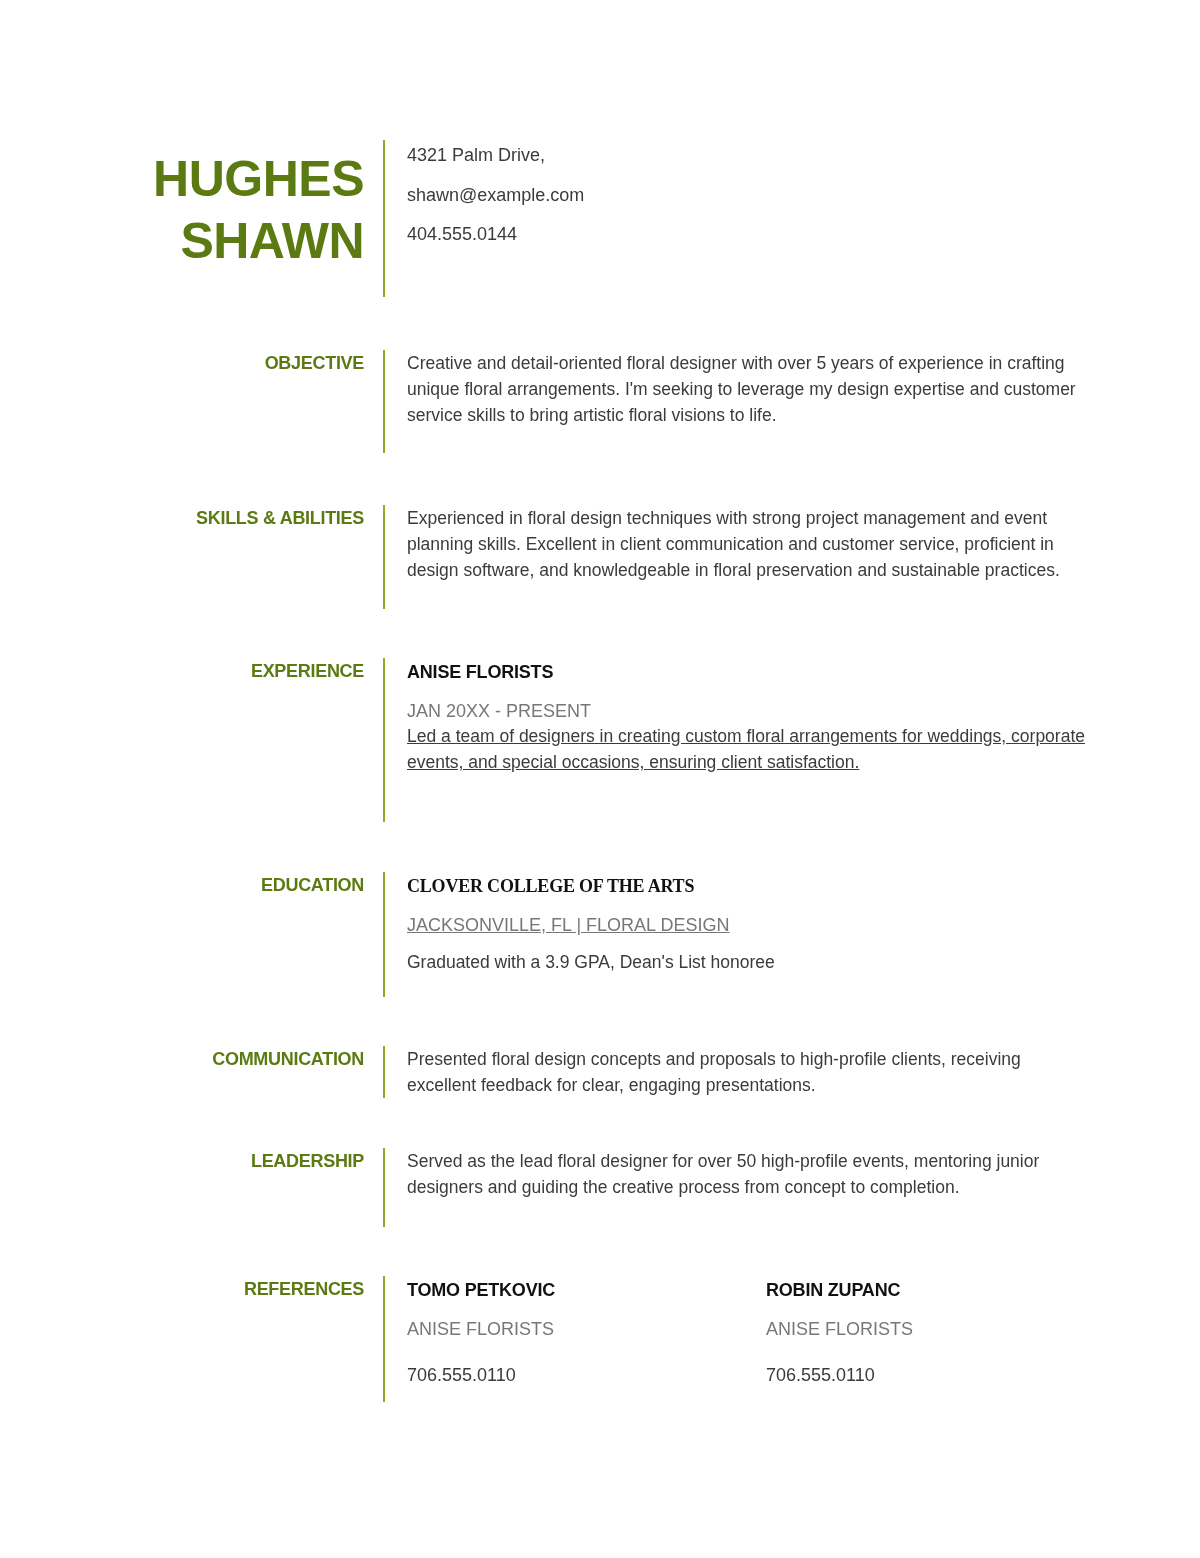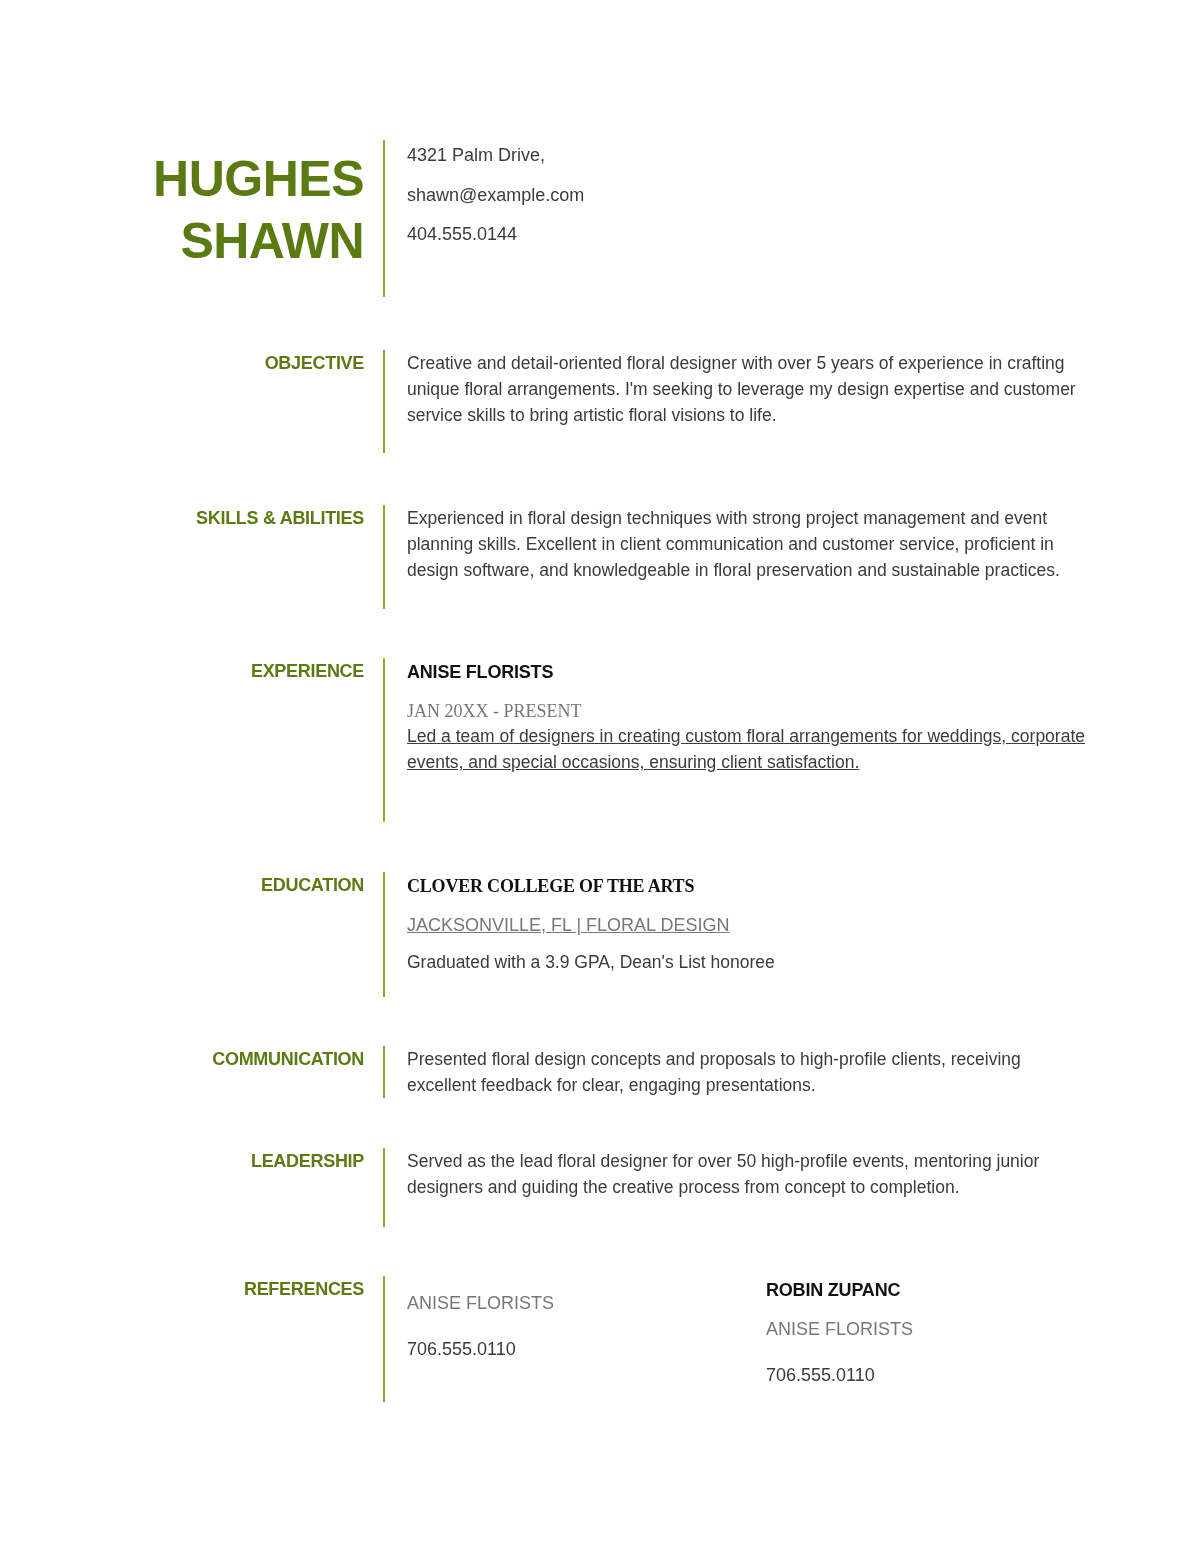--- a/index.html
+++ b/index.html
@@ -42,21 +42,21 @@
   <div class="label-col sec-label">SKILLS &amp; ABILITIES</div>
   <div class="bar" style="top:0;height:104px;"></div>
   <div class="content para">Experienced in floral design techniques with strong project management and event planning skills. Excellent in client communication and customer service, proficient in design software, and knowledgeable in floral preservation and sustainable practices.</div>
 </div>
 
 <div class="row" style="top:658px;">
   <div class="label-col sec-label">EXPERIENCE</div>
   <div class="bar" style="top:0;height:164px;"></div>
   <div class="content">
     <div class="h-item" style="margin-top:2px;">ANISE FLORISTS</div>
-    <div class="sub-item" style="margin-top:15px;font-family:Liberation Serif, serif;">JAN 20XX - PRESENT</div>
+    <div class="sub-item" style="margin-top:15px;">JAN 20XX - PRESENT</div>
     <div class="para" style="text-decoration:underline;">Led a team of designers in creating custom floral arrangements for weddings, corporate events, and special occasions, ensuring client satisfaction.</div>
   </div>
 </div>
 
 <div class="row" style="top:872px;">
   <div class="label-col sec-label">EDUCATION</div>
   <div class="bar" style="top:0;height:125px;"></div>
   <div class="content">
     <div class="h-item" style="margin-top:2px;font-family:Liberation Serif, serif;">CLOVER COLLEGE OF THE ARTS</div>
     <div class="sub-item" style="margin-top:15px;text-decoration:underline;">JACKSONVILLE, FL | FLORAL DESIGN</div>
@@ -73,20 +73,21 @@
 <div class="row" style="top:1148px;">
   <div class="label-col sec-label">LEADERSHIP</div>
   <div class="bar" style="top:0;height:79px;"></div>
   <div class="content para">Served as the lead floral designer for over 50 high-profile events, mentoring junior designers and guiding the creative process from concept to completion.</div>
 </div>
 
 <div class="row" style="top:1276px;">
   <div class="label-col sec-label">REFERENCES</div>
   <div class="bar" style="top:0;height:126px;"></div>
   <div class="ref-col" style="left:407px;top:0;">
+    <div class="h-item" style="margin-top:2px;">TOMO PETKOVIC</div>
     <div class="sub-item" style="margin-top:15px;">ANISE FLORISTS</div>
     <div class="sub-item" style="margin-top:22px;color:#3b3b3b;">706.555.0110</div>
   </div>
   <div class="ref-col" style="left:766px;top:0;">
     <div class="h-item" style="margin-top:2px;">ROBIN ZUPANC</div>
     <div class="sub-item" style="margin-top:15px;">ANISE FLORISTS</div>
     <div class="sub-item" style="margin-top:22px;color:#3b3b3b;">706.555.0110</div>
   </div>
 </div>
 

